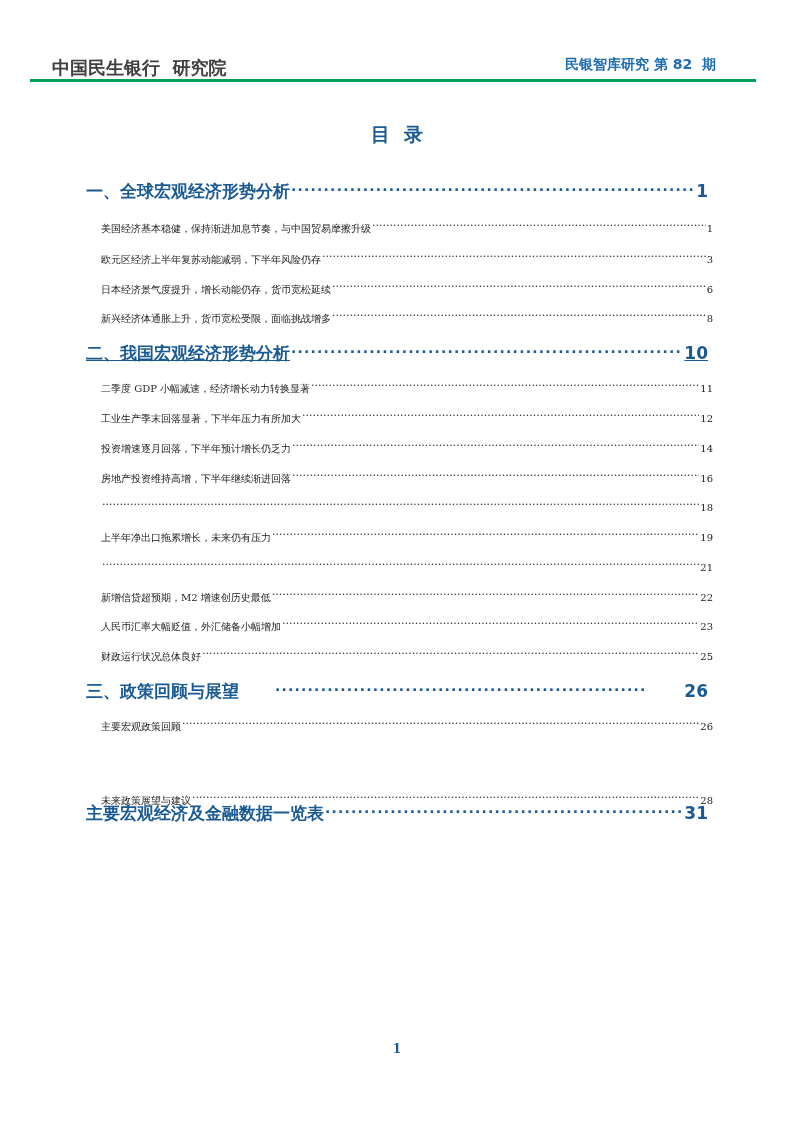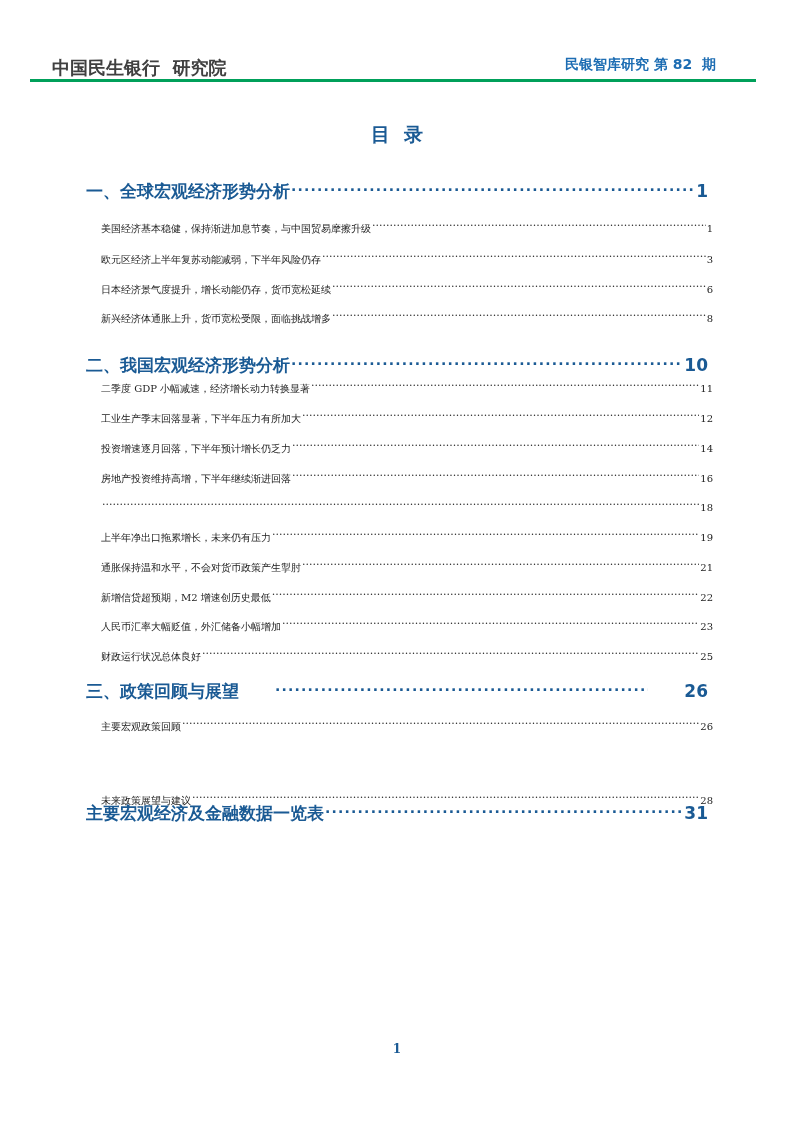--- a/index.html
+++ b/index.html
@@ -162,21 +162,21 @@
   <span class="label">日本经济景气度提升，增长动能仍存，货币宽松延续</span>
   <span class="leader"></span>
   <span class="page">6</span>
 </div>
 <div class="toc-row lvl2" style="top:310px;">
   <span class="label">新兴经济体通胀上升，货币宽松受限，面临挑战增多</span>
   <span class="leader"></span>
   <span class="page">8</span>
 </div>
 
-<div class="toc-row lvl1" style="top:354px;">
+<div class="toc-row lvl1" style="top:342px;text-decoration:underline;">
   <span class="label">二、我国宏观经济形势分析</span>
   <span class="leader"></span>
   <span class="page">10</span>
 </div>
 <div class="toc-row lvl2" style="top:380px;">
   <span class="label">二季度 GDP 小幅减速，经济增长动力转换显著</span>
   <span class="leader"></span>
   <span class="page">11</span>
 </div>
 <div class="toc-row lvl2" style="top:410px;">
@@ -197,21 +197,20 @@
 <div class="toc-row lvl2" style="top:499px;">
   <span class="leader"></span>
   <span class="page">18</span>
 </div>
 <div class="toc-row lvl2" style="top:529px;">
   <span class="label">上半年净出口拖累增长，未来仍有压力</span>
   <span class="leader"></span>
   <span class="page">19</span>
 </div>
 <div class="toc-row lvl2" style="top:559px;">
-  <span class="label">通胀保持温和水平，不会对货币政策产生掣肘</span>
   <span class="leader"></span>
   <span class="page">21</span>
 </div>
 <div class="toc-row lvl2" style="top:589px;">
   <span class="label">新增信贷超预期，M2 增速创历史最低</span>
   <span class="leader"></span>
   <span class="page">22</span>
 </div>
 <div class="toc-row lvl2" style="top:618px;">
   <span class="label">人民币汇率大幅贬值，外汇储备小幅增加</span>

